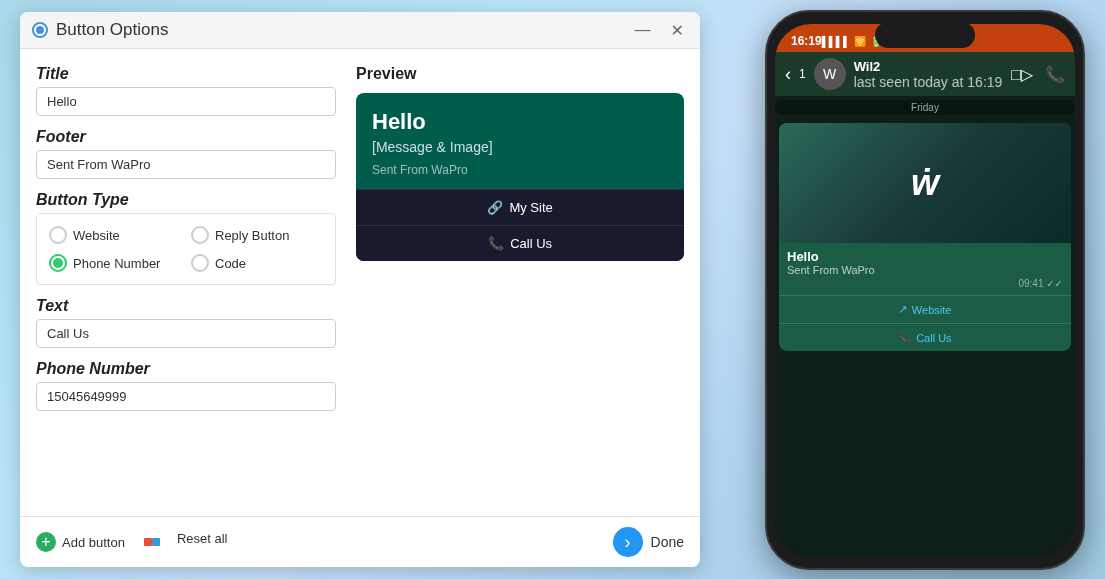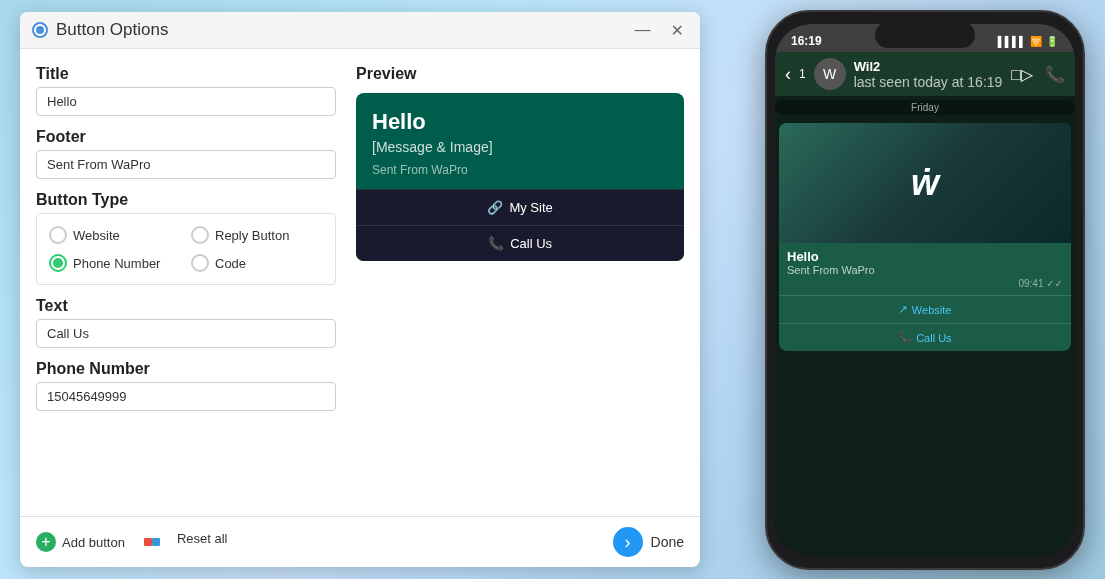--- a/index.html
+++ b/index.html
@@ -89,20 +89,21 @@
       display: flex;
       flex-direction: column;
       gap: 12px;
     }
 
     .field-label {
       font-size: 16px;
       font-weight: 600;
       color: #222;
       margin-bottom: 4px;
+      font-style: italic;
     }
 
     .field-input {
       width: 100%;
       padding: 6px 10px;
       border: 1px solid #ccc;
       border-radius: 4px;
       font-size: 13px;
       color: #333;
       outline: none;
@@ -319,24 +320,23 @@
       height: 100%;
       background: #111;
       border-radius: 36px;
       overflow: hidden;
       display: flex;
       flex-direction: column;
     }
 
     .phone-status-bar {
       display: flex;
-      justify-content: space-between;
       align-items: center;
       padding: 10px 16px 4px;
-      background: #404040;
+      background: #c2410c;
       color: white;
       font-size: 12px;
       font-weight: 600;
     }
 
     .status-icons {
       display: flex;
       gap: 4px;
       align-items: center;
       font-size: 10px;

